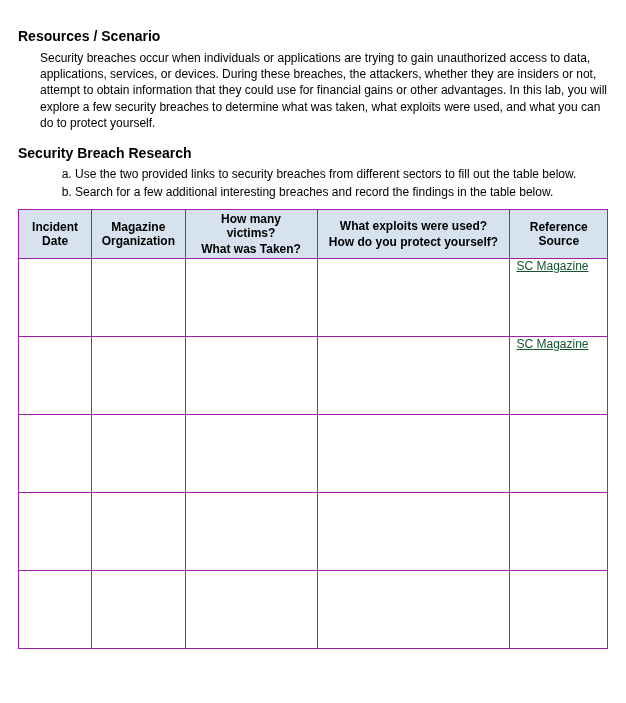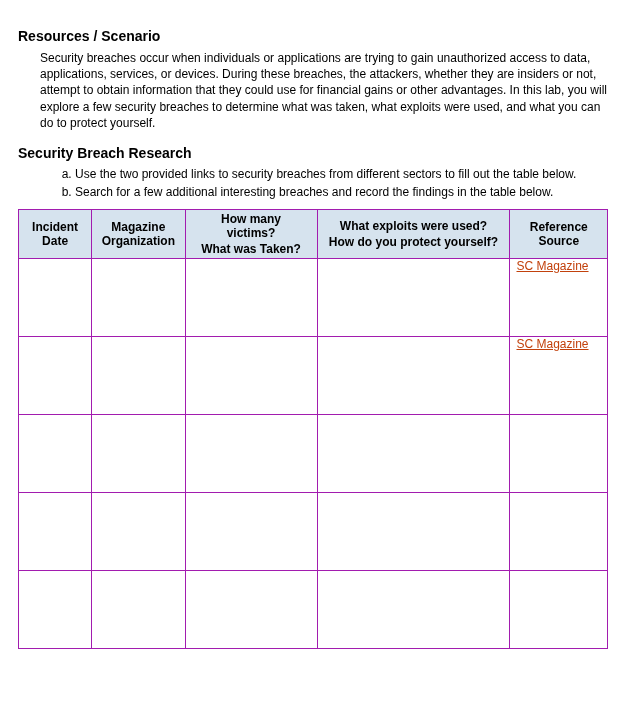--- a/index.html
+++ b/index.html
@@ -52,21 +52,21 @@
       text-align: center;
       font-size: 12px;
       vertical-align: middle;
       height: 46px;
     }
     table.breach td {
       height: 78px;
     }
     .stack-line { display:block; margin: 2px 4px; }
     a.link {
-      color: #c2410c;
+      color: #14532d;
       text-decoration: underline;
     }
     .ref-cell { text-align: left; padding-top: 52px; }
   </style>
 </head>
 <body>
 
 <div class="section">
 </div>
 

